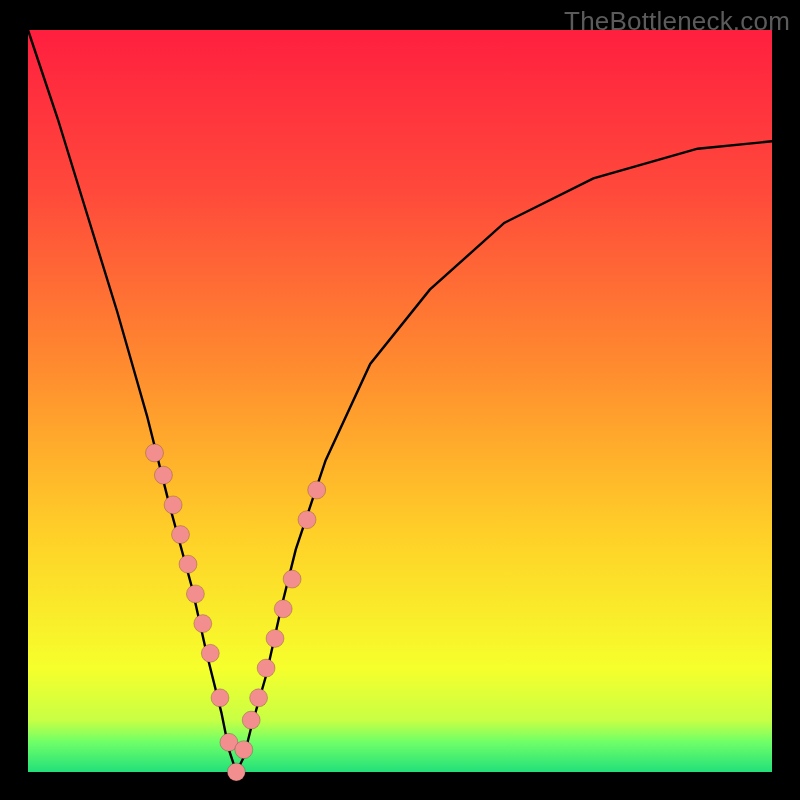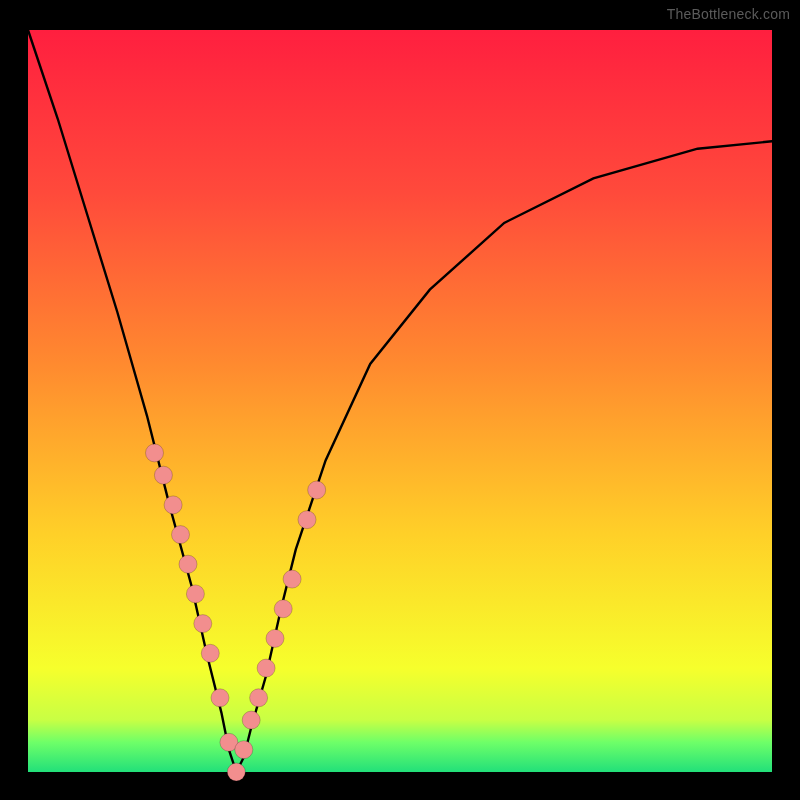--- a/index.html
+++ b/index.html
@@ -31,21 +31,21 @@
       var(--g3) 68%,
       var(--g4) 86%,
       var(--g5) 93%,
       var(--g6) 96%,
       var(--g7) 100%
     );
   }
   .watermark {
     position: absolute;
     color: #5b5b5b;
-    font-size: 14px;
+    font-size: 26px;
     font-weight: 400;
     letter-spacing: 0.2px;
     user-select: none;
   }
   svg.curve {
     position: absolute;
     left: 0;
     top: 0;
   }
   .curve path.main {

